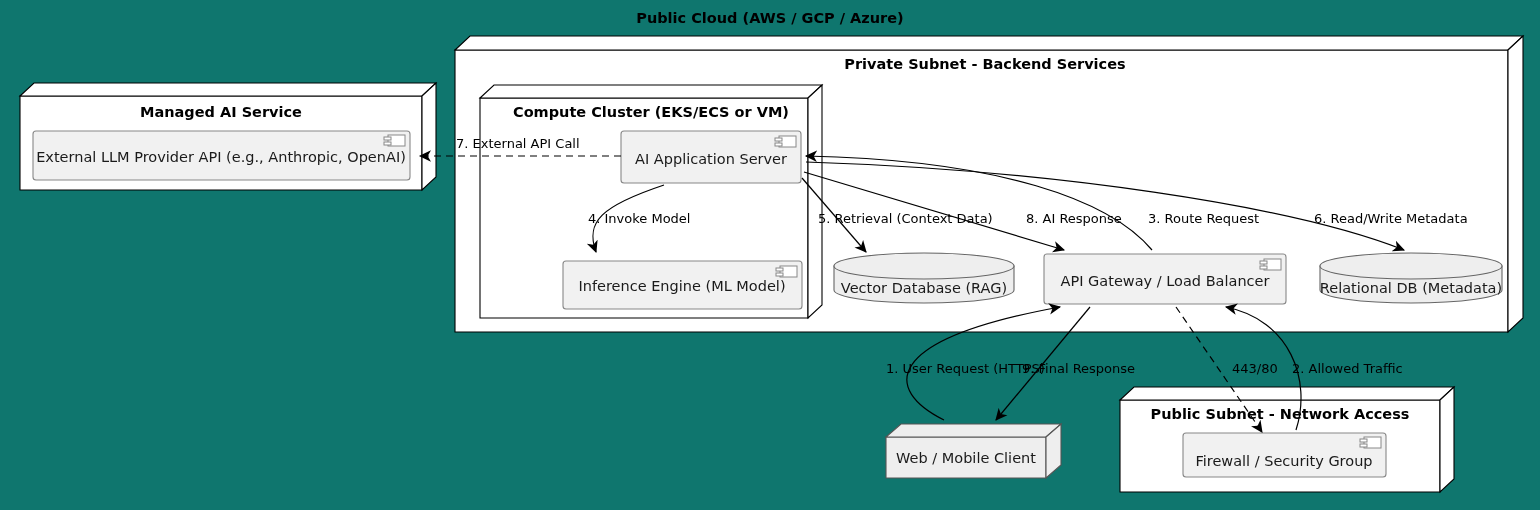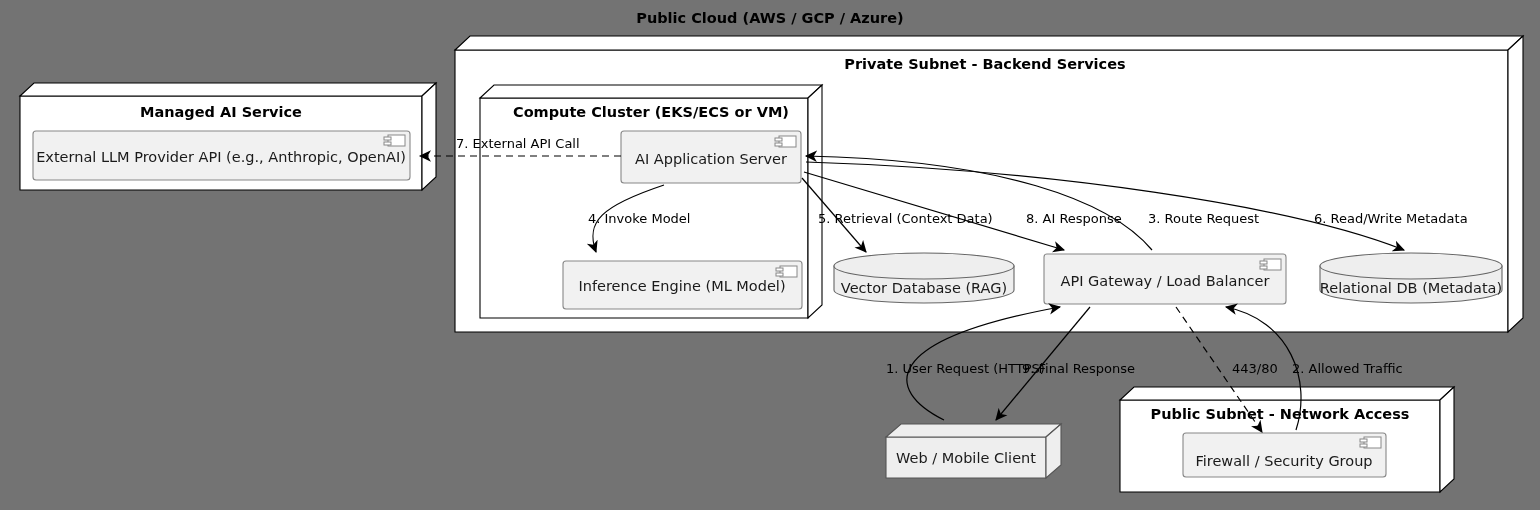--- a/index.html
+++ b/index.html
@@ -4,21 +4,21 @@
 <style>
   html, body {
     margin: 0;
     padding: 0;
     background: #ffffff;
   }
   #canvas {
     position: relative;
     width: 1540px;
     height: 510px;
-    background: #737373;
+    background: #0f766e;
     font-family: "DejaVu Sans", sans-serif;
     overflow: hidden;
   }
   svg#diagram {
     position: absolute;
     top: 0;
     left: 0;
     width: 1540px;
     height: 510px;
   }

